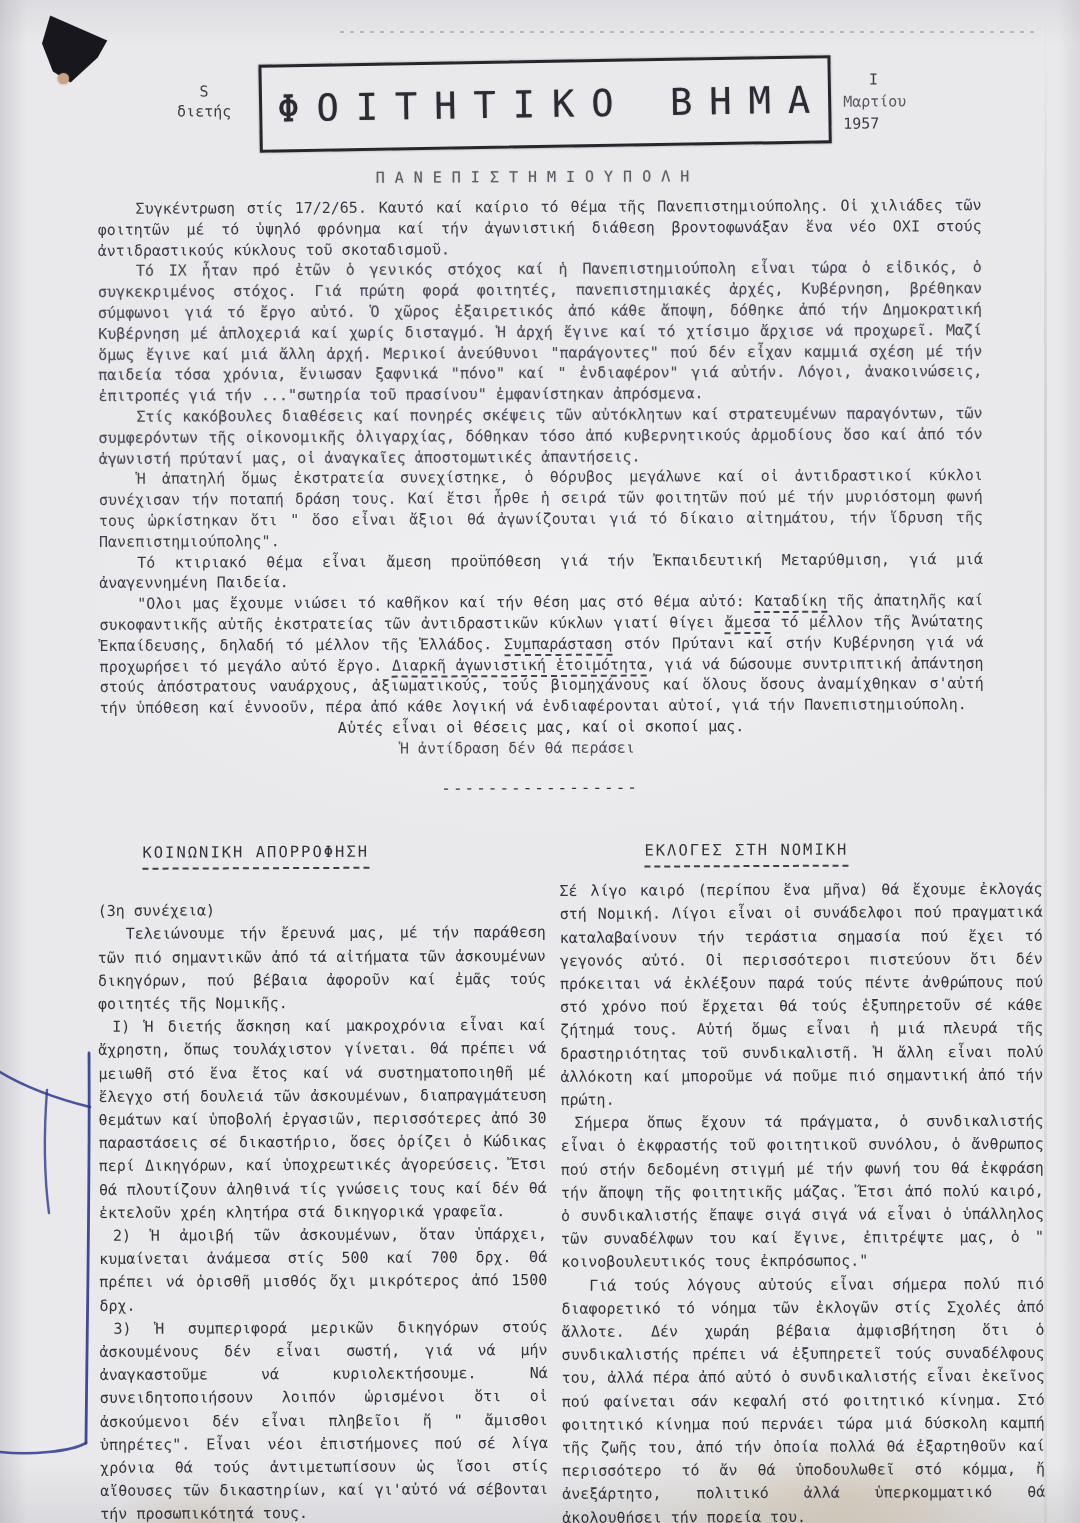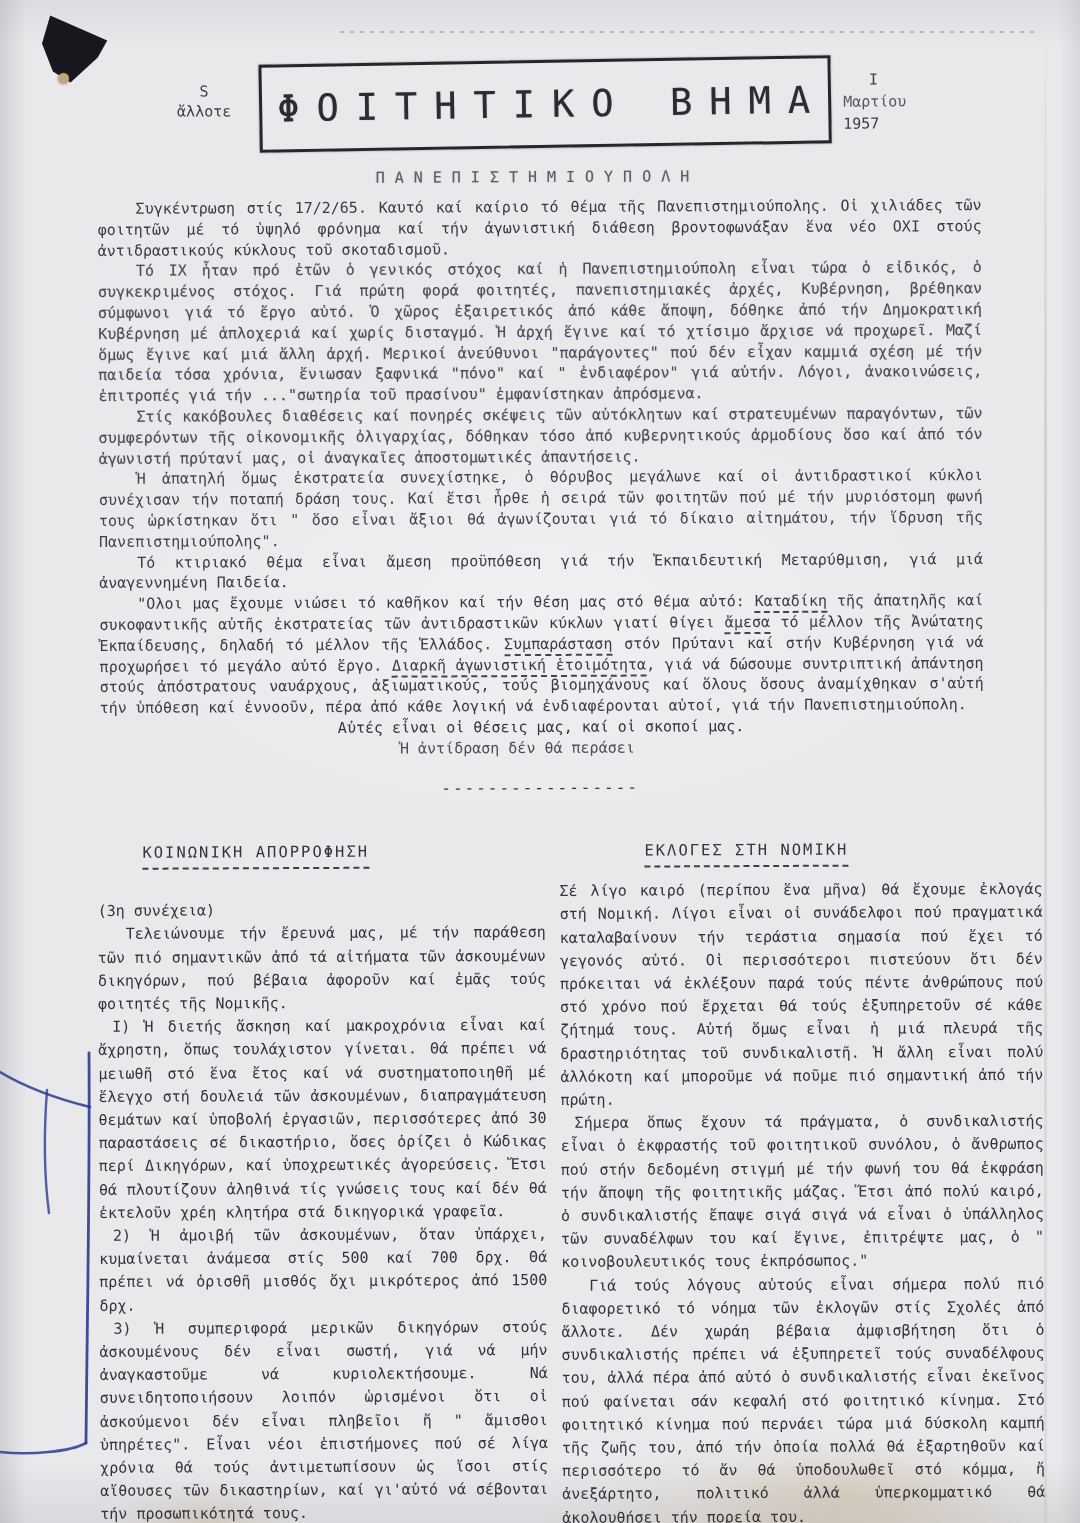--- a/index.html
+++ b/index.html
@@ -73,21 +73,21 @@
   <div class="fold-corner"></div>
   <div class="staple-hole"></div>
   <div class="residue-line"></div>
   <div class="stain-mid"></div>
   <div class="crease-right"></div>
 
   <div class="tilt">
 
     <div class="issue">
       <div>S</div>
-      <div>ἄλλοτε</div>
+      <div>διετής</div>
     </div>
 
     <div class="mast-box">
       <div class="mast-title">ΦΟΙΤΗΤΙΚΟ ΒΗΜΑ</div>
     </div>
 
     <div class="dateblk">
       <div class="d1">I</div>
       <div class="d2">Μαρτίου</div>
       <div class="d3">1957</div>

